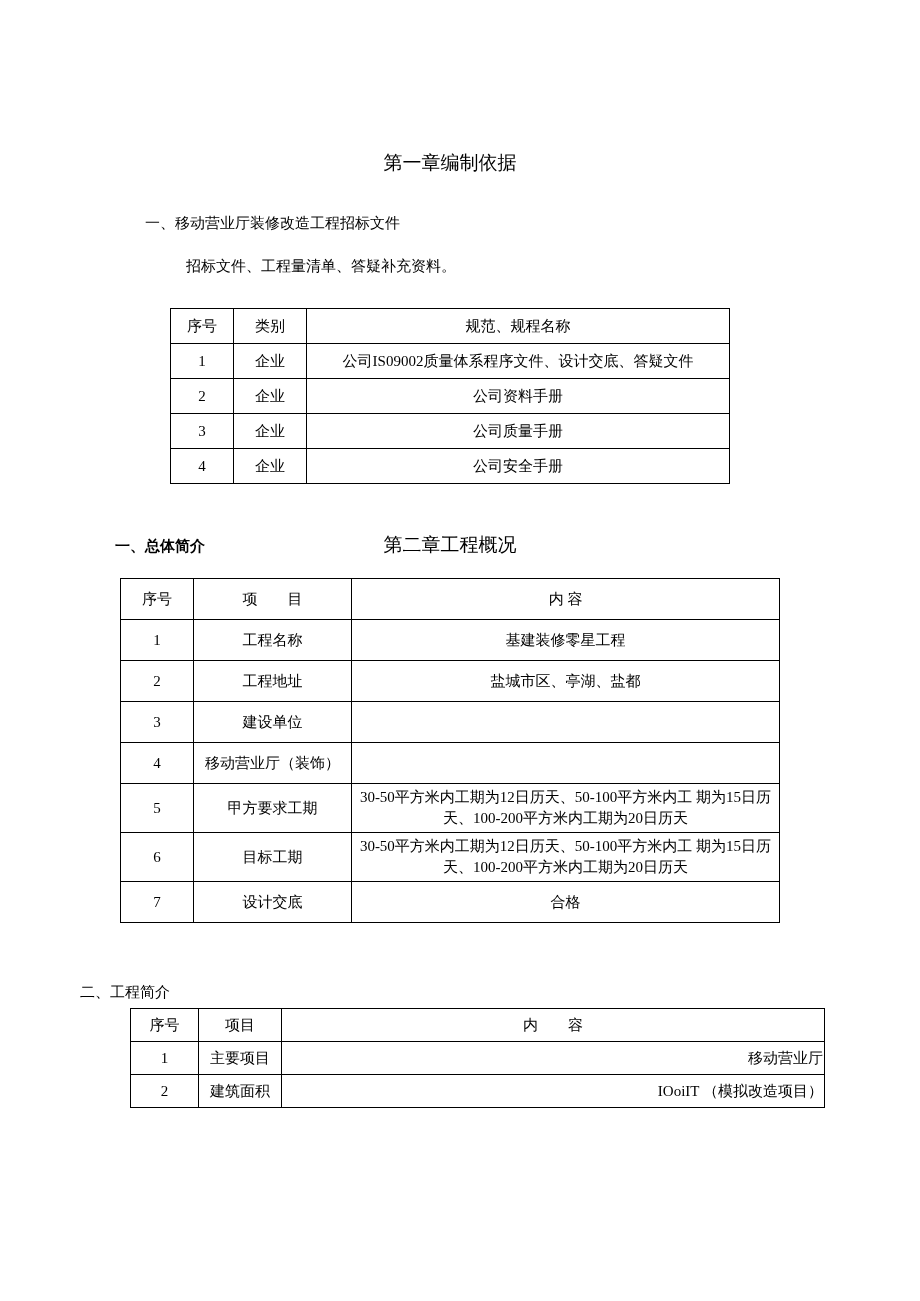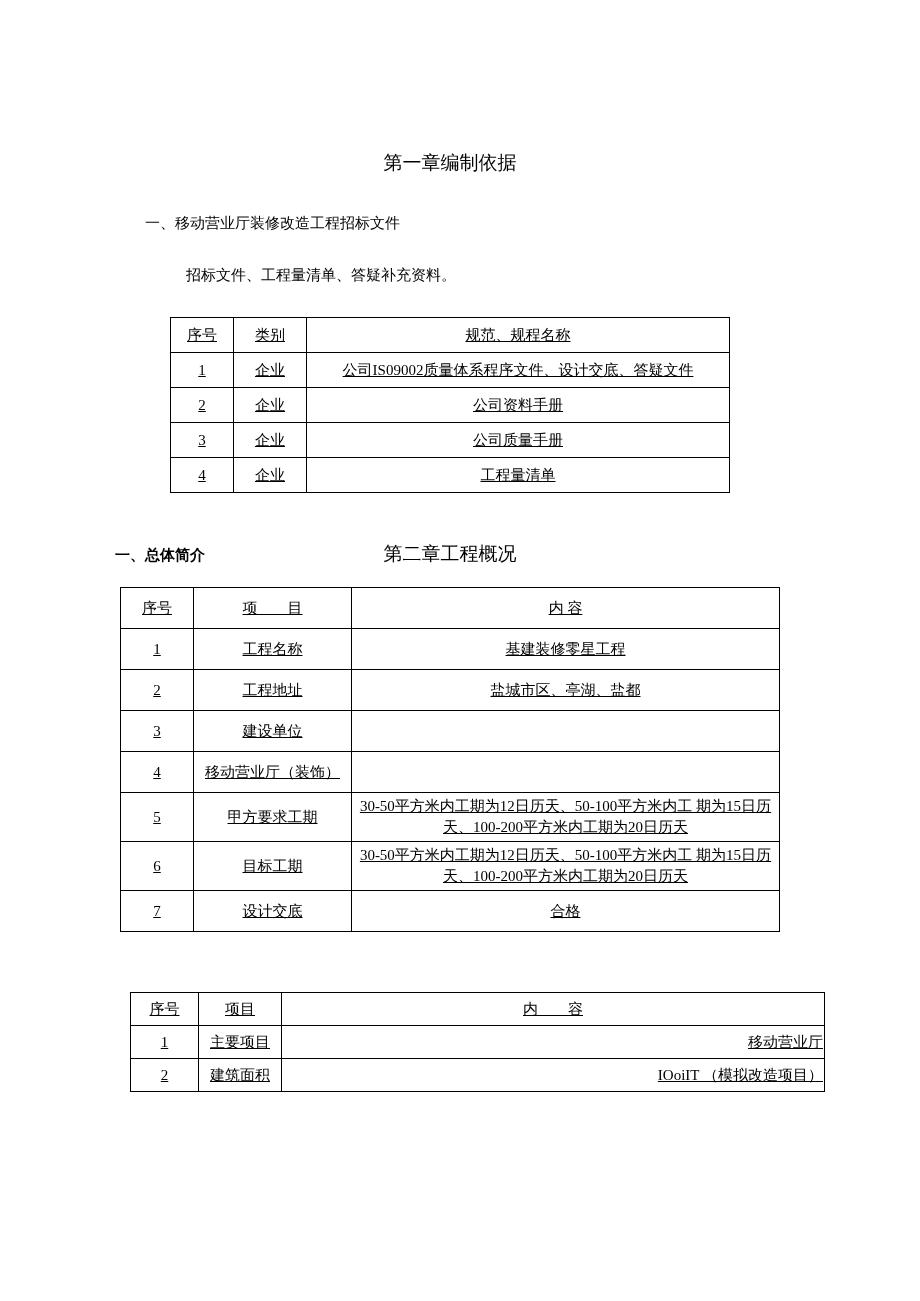--- a/index.html
+++ b/index.html
@@ -15,35 +15,34 @@
     box-sizing: border-box;
     padding: 150px 80px 100px 80px;
     position: relative;
   }
   .chapter-title {
     text-align: center;
     font-size: 19px;
     margin: 0 0 38px 0;
   }
   .para-indent {
-    margin: 0 0 33px 65px;
+    margin: 0 0 24px 65px;
     font-size: 15px;
   }
   .para-further {
     margin: 0 0 32px 106px;
     font-size: 15px;
   }
   .section-label {
     margin: 0 0 6px 0;
     font-size: 15px;
   }
   table {
     border-collapse: collapse;
     margin: 0 auto;
-    text-decoration: underline;
   }
   table.t1 {
     width: 560px;
     margin-bottom: 48px;
   }
   table.t2 {
     width: 660px;
     margin-bottom: 60px;
   }
   table.t3 {
@@ -102,21 +101,21 @@
       <td>公司资料手册</td>
     </tr>
     <tr>
       <td>3</td>
       <td>企业</td>
       <td>公司质量手册</td>
     </tr>
     <tr>
       <td>4</td>
       <td>企业</td>
-      <td>工程量清单</td>
+      <td>公司安全手册</td>
     </tr>
   </tbody>
     </table>
 
   <div class="overview-head">
     <div class="chapter-title" style="margin-bottom:20px">第二章工程概况</div>
     <div class="overview-label">一、总体简介</div>
   </div>
 
   <table class="t2">
@@ -157,20 +156,21 @@
       <td class="two-line">30-50平方米内工期为12日历天、50-100平方米内工 期为15日历天、100-200平方米内工期为20日历天</td>
     </tr>
     <tr>
       <td>7</td>
       <td>设计交底</td>
       <td>合格</td>
     </tr>
   </tbody>
     </table>
 
+  <p class="section-label">二、工程简介</p>
 
   <table class="t3">
     <tbody>
         <tr>
       <th style="width:65px">序号</th>
       <th style="width:80px">项目</th>
       <th>内　　容</th>
     </tr>
     <tr>
       <td>1</td>

